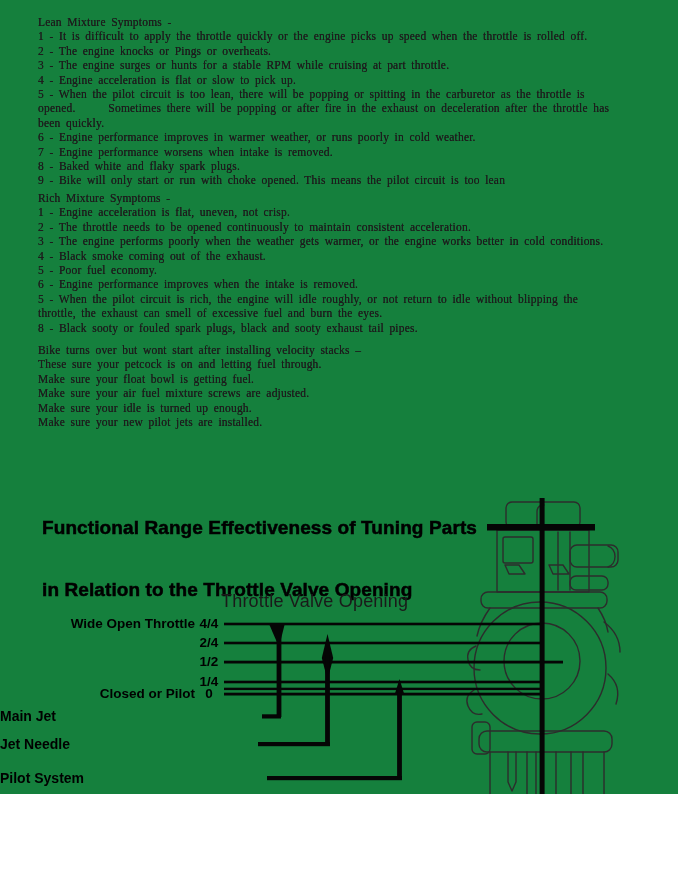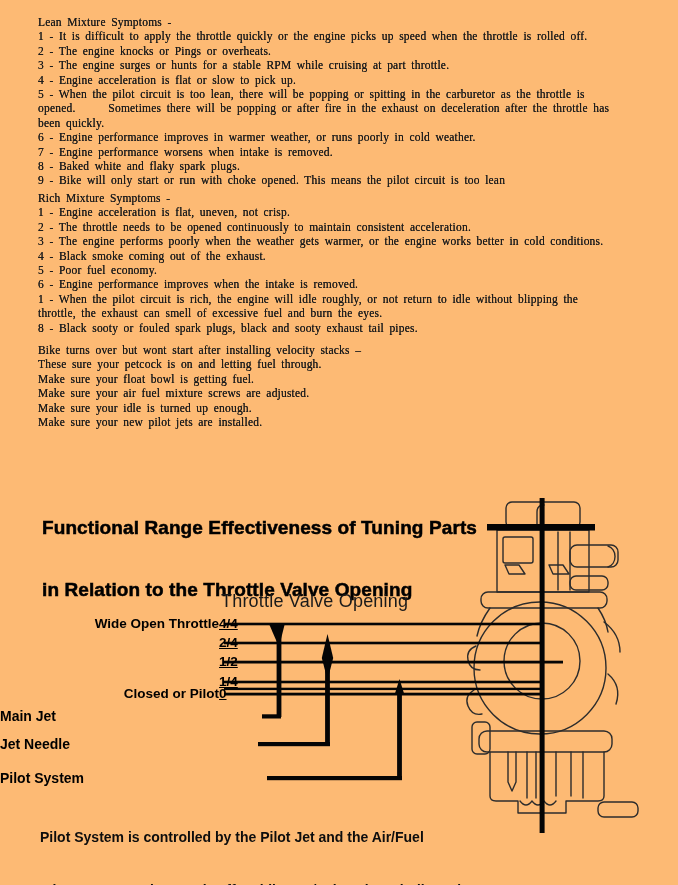--- a/index.html
+++ b/index.html
@@ -1,29 +1,29 @@
 <!DOCTYPE html>
 <html><head>
 <meta charset="utf-8">
 <style>
   html,body{margin:0;padding:0;}
-  .page{position:relative;width:678px;height:885px;background:#fdba74;overflow:hidden;
+  .page{position:relative;width:678px;height:794px;background:#15803d;overflow:hidden;
         font-family:"Liberation Serif","DejaVu Serif",serif;color:#1b1b1b;}
   .tb{position:absolute;left:38px;}
   .tline{font-size:11.5px;line-height:14.4px;white-space:pre;letter-spacing:0.2px;word-spacing:2.4px;
          color:#1d1d1d;text-shadow:0 0 0.3px currentColor;}
   .heading{position:absolute;left:42px;top:477px;font-family:"Liberation Sans","DejaVu Sans",sans-serif;
            font-weight:bold;font-size:19px;line-height:20.5px;color:#000;letter-spacing:0.1px;
            -webkit-text-stroke:0.5px #000;white-space:pre;}
   .axis-title{position:absolute;left:221px;top:591px;font-family:"Liberation Sans","DejaVu Sans",sans-serif;
               font-size:18px;color:#1a1a1a;letter-spacing:0.2px;white-space:pre;}
   .tick-row{position:absolute;left:0;width:223px;height:16px;line-height:16px;display:flex;
             justify-content:flex-end;align-items:center;
-            font-family:"Liberation Sans","DejaVu Sans",sans-serif;font-weight:bold;font-size:13.5px;color:#000;margin-left:24px;}
-  .tick-frac{display:inline-block;width:28px;text-align:left;text-decoration:underline;}
+            font-family:"Liberation Sans","DejaVu Sans",sans-serif;font-weight:bold;font-size:13.5px;color:#000;}
+  .tick-frac{display:inline-block;width:28px;text-align:center;}
   .part-label{position:absolute;left:0;text-align:left;font-family:"Liberation Sans","DejaVu Sans",sans-serif;
               font-weight:bold;font-size:14px;color:#000;white-space:pre;}
   .caption{position:absolute;left:40px;top:794px;font-family:"Liberation Sans","DejaVu Sans",sans-serif;
            font-weight:bold;font-size:14px;line-height:17.6px;color:#0d0d0d;white-space:pre;}
   svg{position:absolute;left:0;top:0;}
   .outline{stroke:#2c2c2c;stroke-width:1.4;fill:none;stroke-linejoin:round;stroke-linecap:round;}
   .ink{fill:#050505;stroke:none;}
 </style>
 </head>
 <body>
@@ -119,21 +119,21 @@
   </div>
 
   <div class="tb" style="top:191px">
     <div class="tline">Rich Mixture Symptoms -</div>
     <div class="tline">1 - Engine acceleration is flat, uneven, not crisp.</div>
     <div class="tline">2 - The throttle needs to be opened continuously to maintain consistent acceleration.</div>
     <div class="tline">3 - The engine performs poorly when the weather gets warmer, or the engine works better in cold conditions.</div>
     <div class="tline">4 - Black smoke coming out of the exhaust.</div>
     <div class="tline">5 - Poor fuel economy.</div>
     <div class="tline">6 - Engine performance improves when the intake is removed.</div>
-    <div class="tline">1 - When the pilot circuit is rich, the engine will idle roughly, or not return to idle without blipping the</div>
+    <div class="tline">5 - When the pilot circuit is rich, the engine will idle roughly, or not return to idle without blipping the</div>
     <div class="tline">throttle, the exhaust can smell of excessive fuel and burn the eyes.</div>
     <div class="tline">8 - Black sooty or fouled spark plugs, black and sooty exhaust tail pipes.</div>
   </div>
 
   <div class="tb" style="top:343px">
     <div class="tline">Bike turns over but wont start after installing velocity stacks –</div>
     <div class="tline">These sure your petcock is on and letting fuel through.</div>
     <div class="tline">Make sure your float bowl is getting fuel.</div>
     <div class="tline">Make sure your air fuel mixture screws are adjusted.</div>
     <div class="tline">Make sure your idle is turned up enough.</div>

